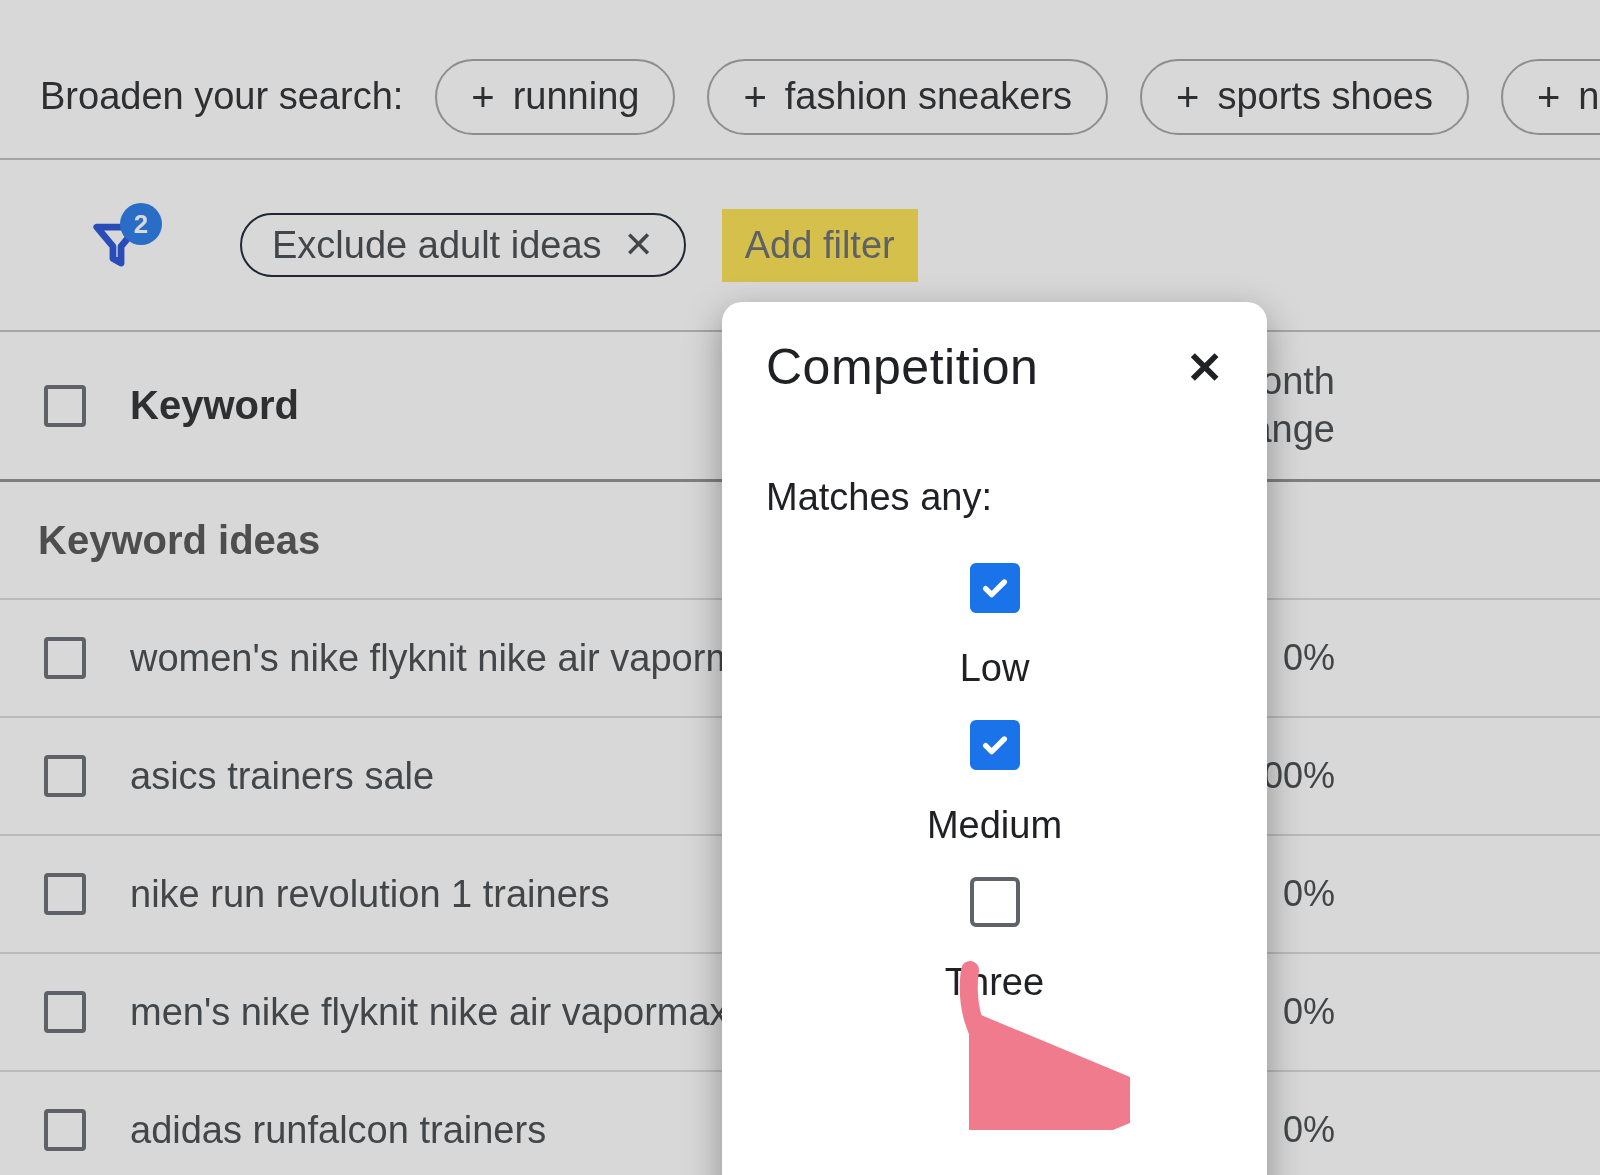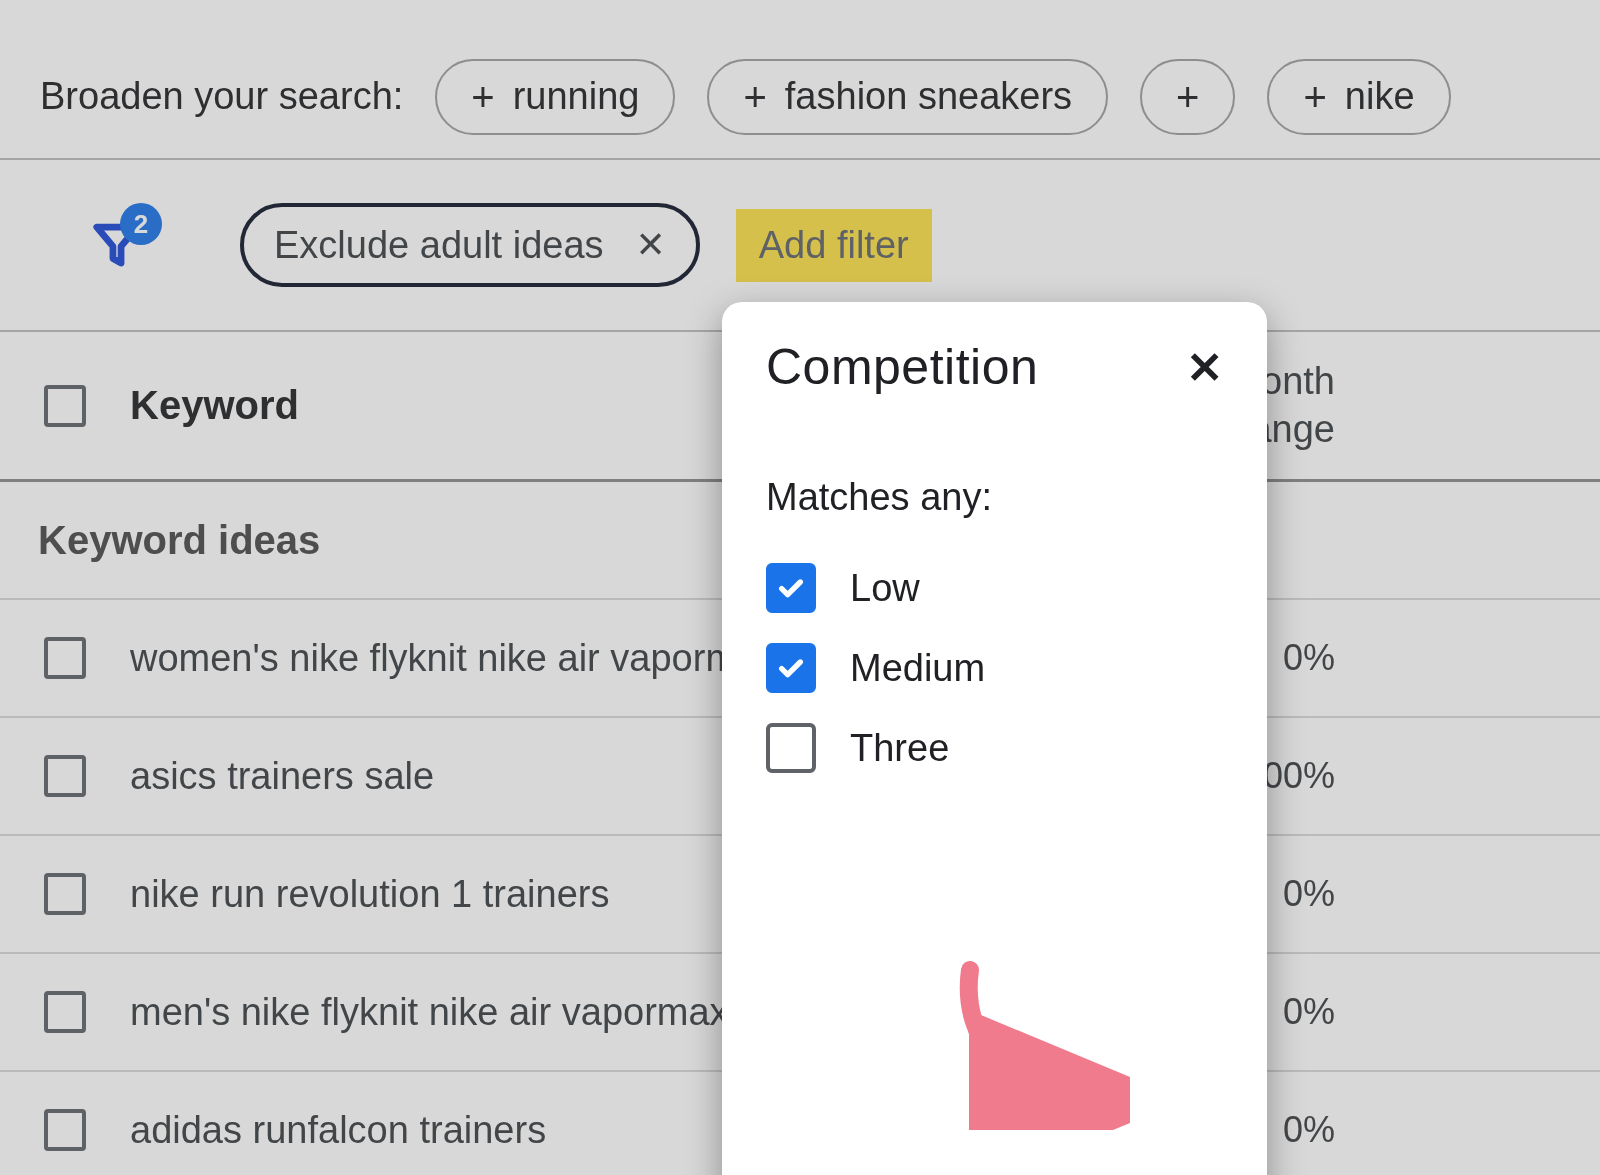--- a/index.html
+++ b/index.html
@@ -72,24 +72,24 @@
     color: #fff;
     font-size: 26px;
     font-weight: 700;
     display: flex;
     align-items: center;
     justify-content: center;
   }
   .filter-chip {
     display: flex;
     align-items: center;
-    gap: 32px;
-    height: 84px;
+    gap: 22px;
+    height: 64px;
     padding: 0 30px;
-    border: 4px solid #0f172a;
+    border: 2px solid #0f172a;
     border-radius: 42px;
     font-size: 38px;
     color: #3c4043;
     cursor: pointer;
   }
   .x-sm { font-size: 36px; color:#3c4043; }
   .add-filter {
     font-size: 38px;
     color: #5f6368;
     background: #fde047;
@@ -192,20 +192,21 @@
     margin-bottom: 44px;
   }
   .opt {
     display:flex;
     align-items:center;
     gap: 34px;
     margin: 30px 0;
     font-size: 38px;
     color:#202124;
     cursor: pointer;
+    flex-direction: column;
   }
   .opt .box {
     width: 50px; height: 50px;
     border-radius: 6px;
     border: 4px solid #5f6368;
     display:flex; align-items:center; justify-content:center;
   }
   .opt .box.checked {
     background: #1a73e8;
     border-color: #1a73e8;
@@ -237,20 +238,21 @@
     <div class="chip">
       <span class="plus">+</span>
       <span>running</span>
     </div>
     <div class="chip">
       <span class="plus">+</span>
       <span>fashion sneakers</span>
     </div>
     <div class="chip">
       <span class="plus">+</span>
+      <span>sports shoes</span>
     </div>
     <div class="chip">
       <span class="plus">+</span>
       <span>nike</span>
     </div>
   </div>
 
   <div class="filter-row">
     <div class="funnel-wrap">
       <svg width="54" height="56" viewBox="0 0 24 24">

